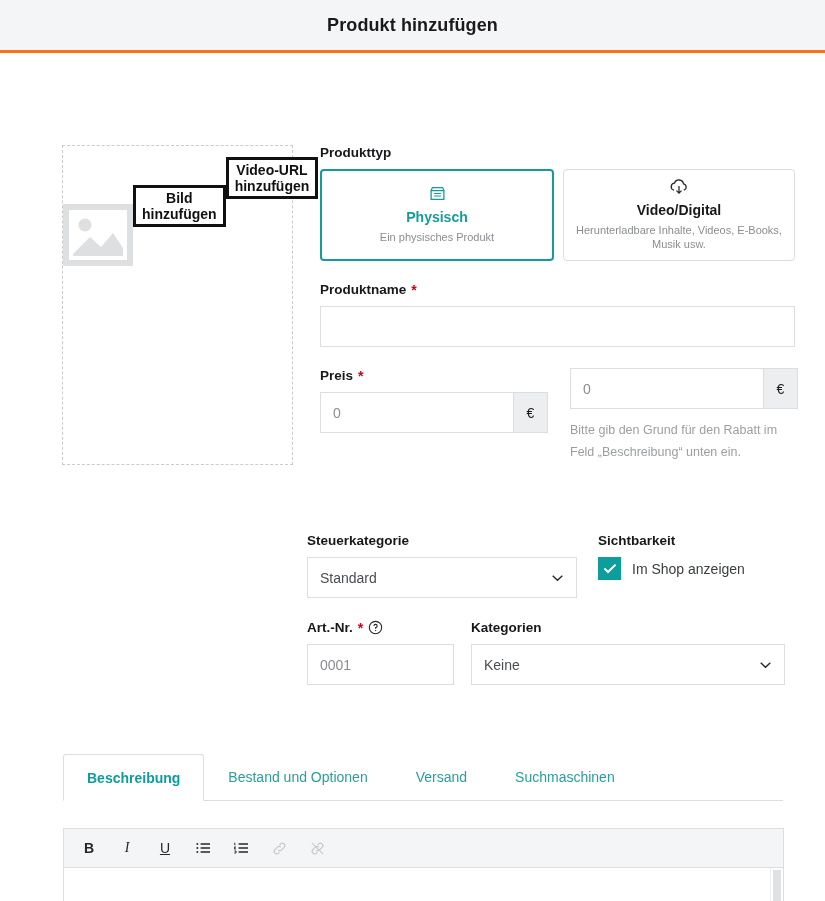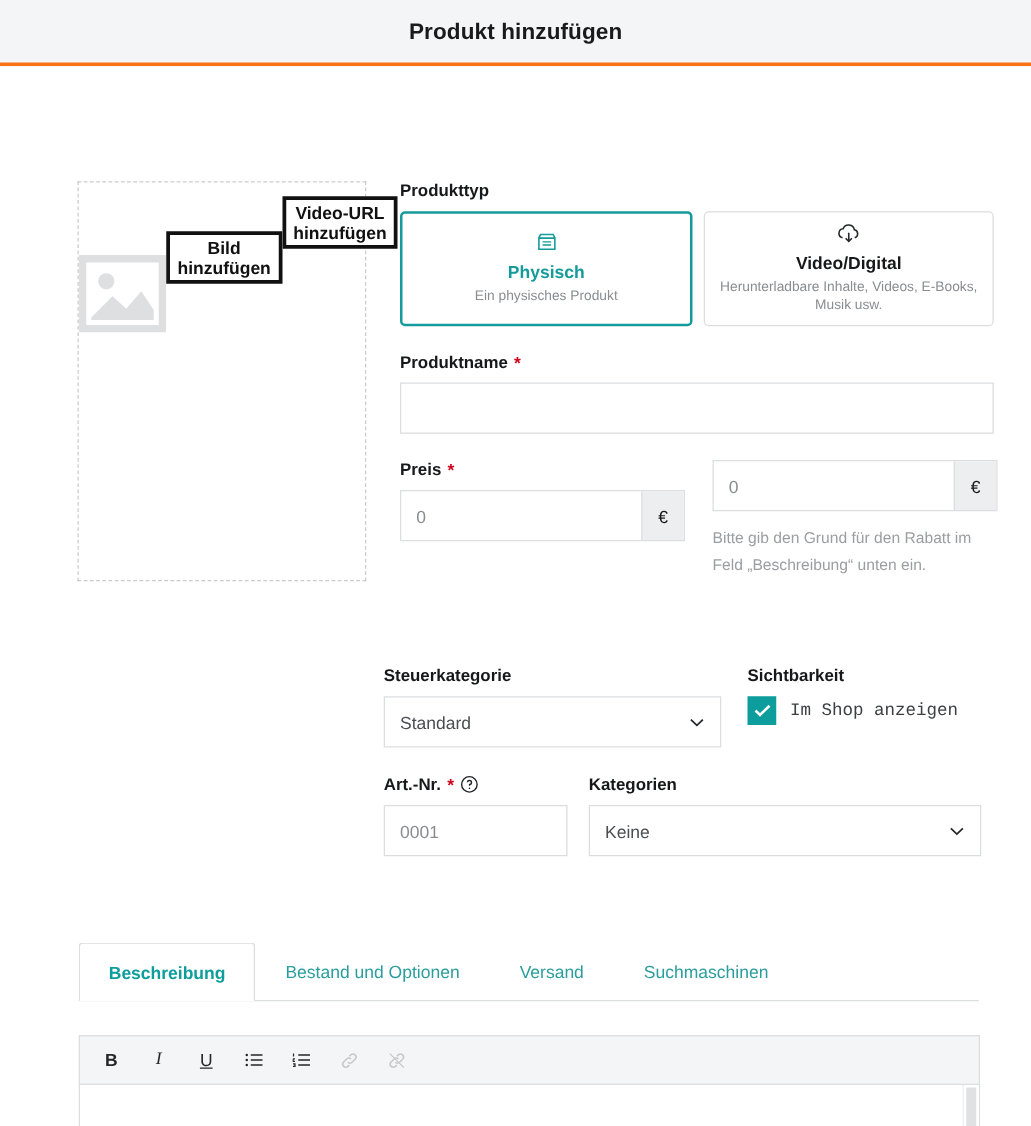--- a/index.html
+++ b/index.html
@@ -196,21 +196,21 @@
     padding: 0 12px;
     cursor: pointer;
   }
   .select-wrap .sel-val {
     font-size: 14px;
     color: #4a4d51;
     flex: 1;
   }
   .chev { width: 13px; height: 8px; flex: none; }
 
-  .checkbox-row { display: flex; align-items: center; gap: 11px; margin-top: 9px; font-family: Liberation Mono, monospace; }
+  .checkbox-row { display: flex; align-items: center; gap: 11px; margin-top: 9px; }
   .cbox {
     width: 23px; height: 23px;
     background: #0d9d9d;
     display: flex; align-items: center; justify-content: center;
     cursor: pointer;
     flex: none;
   }
   .cb-label { font-size: 14px; color: #3d4043; }
 
   .row-sku { display: flex; margin-top: 22px; }

